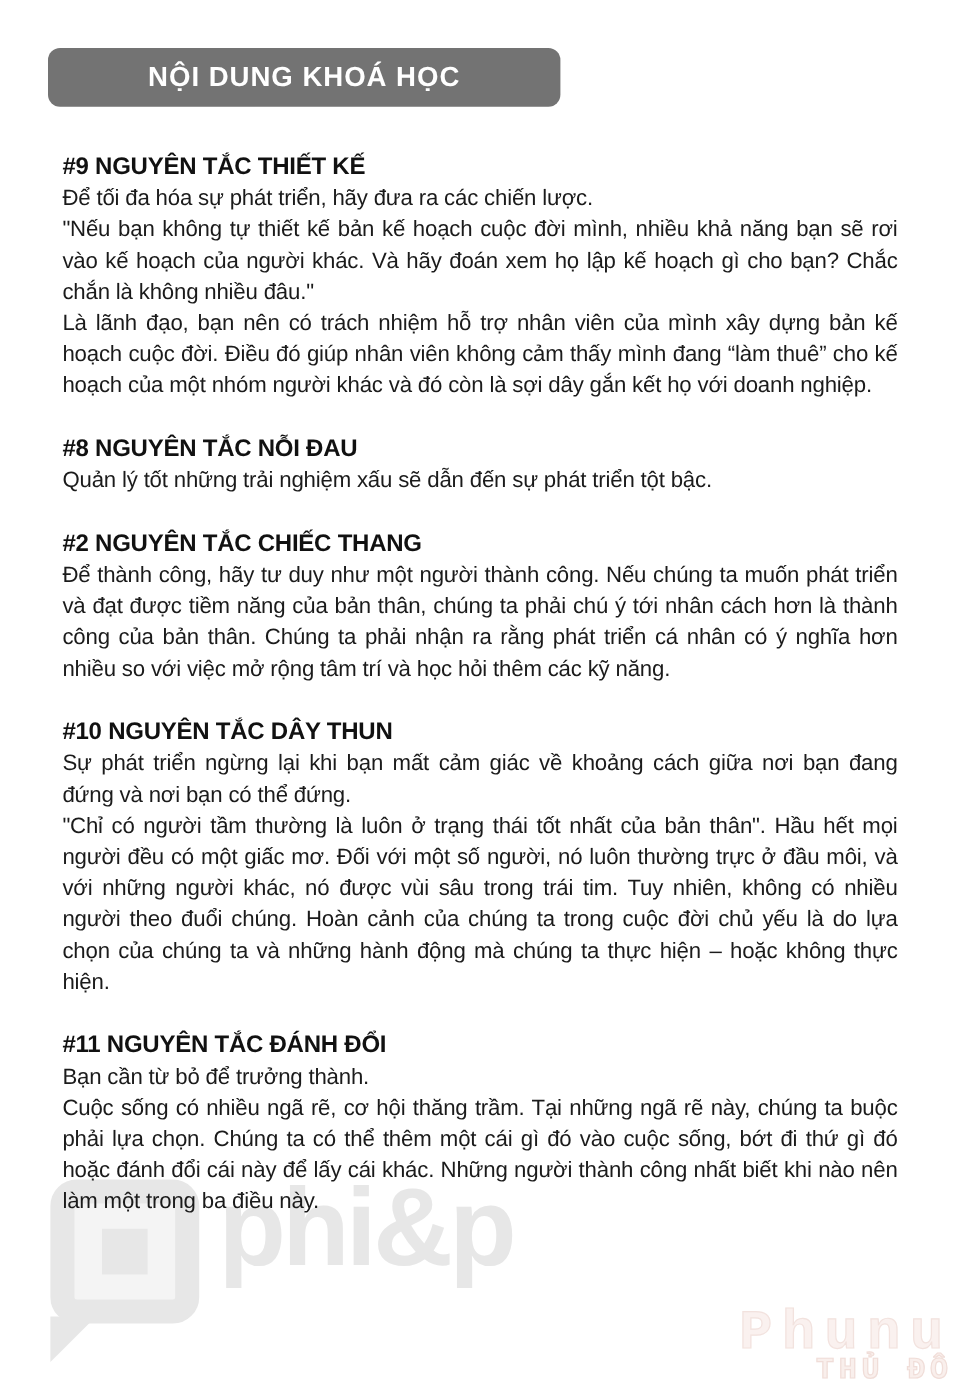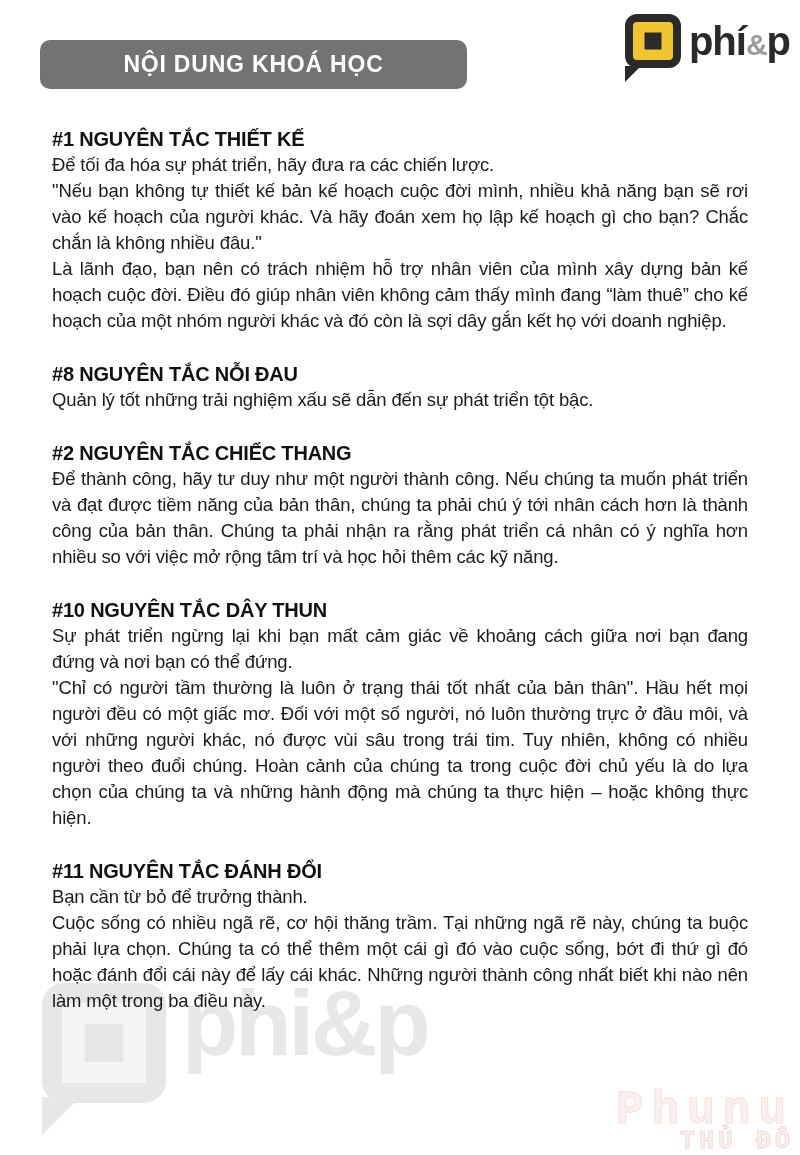--- a/index.html
+++ b/index.html
@@ -89,32 +89,25 @@
 
   <div class="watermark-corner">
     <div class="wm-corner-1">Phunu</div>
     <div class="wm-corner-2">THỦ ĐÔ</div>
   </div>
 
   <div class="badge">
     <span>NỘI DUNG KHOÁ HỌC</span>
   </div>
 
-  <div class="logo">
-    <div class="logo-bubble">
-      <div class="logo-bubble-square"></div>
-      <div class="logo-bubble-tail"></div>
-    </div>
-    <div class="logo-text"><span class="lt-main">phí</span><span class="lt-amp">&amp;</span><span class="lt-main">p</span></div>
-  </div>
 
   <main class="content">
 
     <section class="sec">
-      <h2>#1 NGUYÊN TẮC THIẾT KẾ</h2>
+      <h2>#9 NGUYÊN TẮC THIẾT KẾ</h2>
       <p class="sub">Để tối đa hóa sự phát triển, hãy đưa ra các chiến lược.</p>
       <p class="body">"Nếu bạn không tự thiết kế bản kế hoạch cuộc đời mình, nhiều khả năng bạn sẽ rơi vào kế hoạch của người khác. Và hãy đoán xem họ lập kế hoạch gì cho bạn? Chắc chắn là không nhiều đâu."</p>
       <p class="body">Là lãnh đạo, bạn nên có trách nhiệm hỗ trợ nhân viên của mình xây dựng bản kế hoạch cuộc đời. Điều đó giúp nhân viên không cảm thấy mình đang “làm thuê” cho kế hoạch của một nhóm người khác và đó còn là sợi dây gắn kết họ với doanh nghiệp.</p>
     </section>
 
     <section class="sec">
       <h2>#8 NGUYÊN TẮC NỖI ĐAU</h2>
       <p class="sub">Quản lý tốt những trải nghiệm xấu sẽ dẫn đến sự phát triển tột bậc.</p>
     </section>
 

